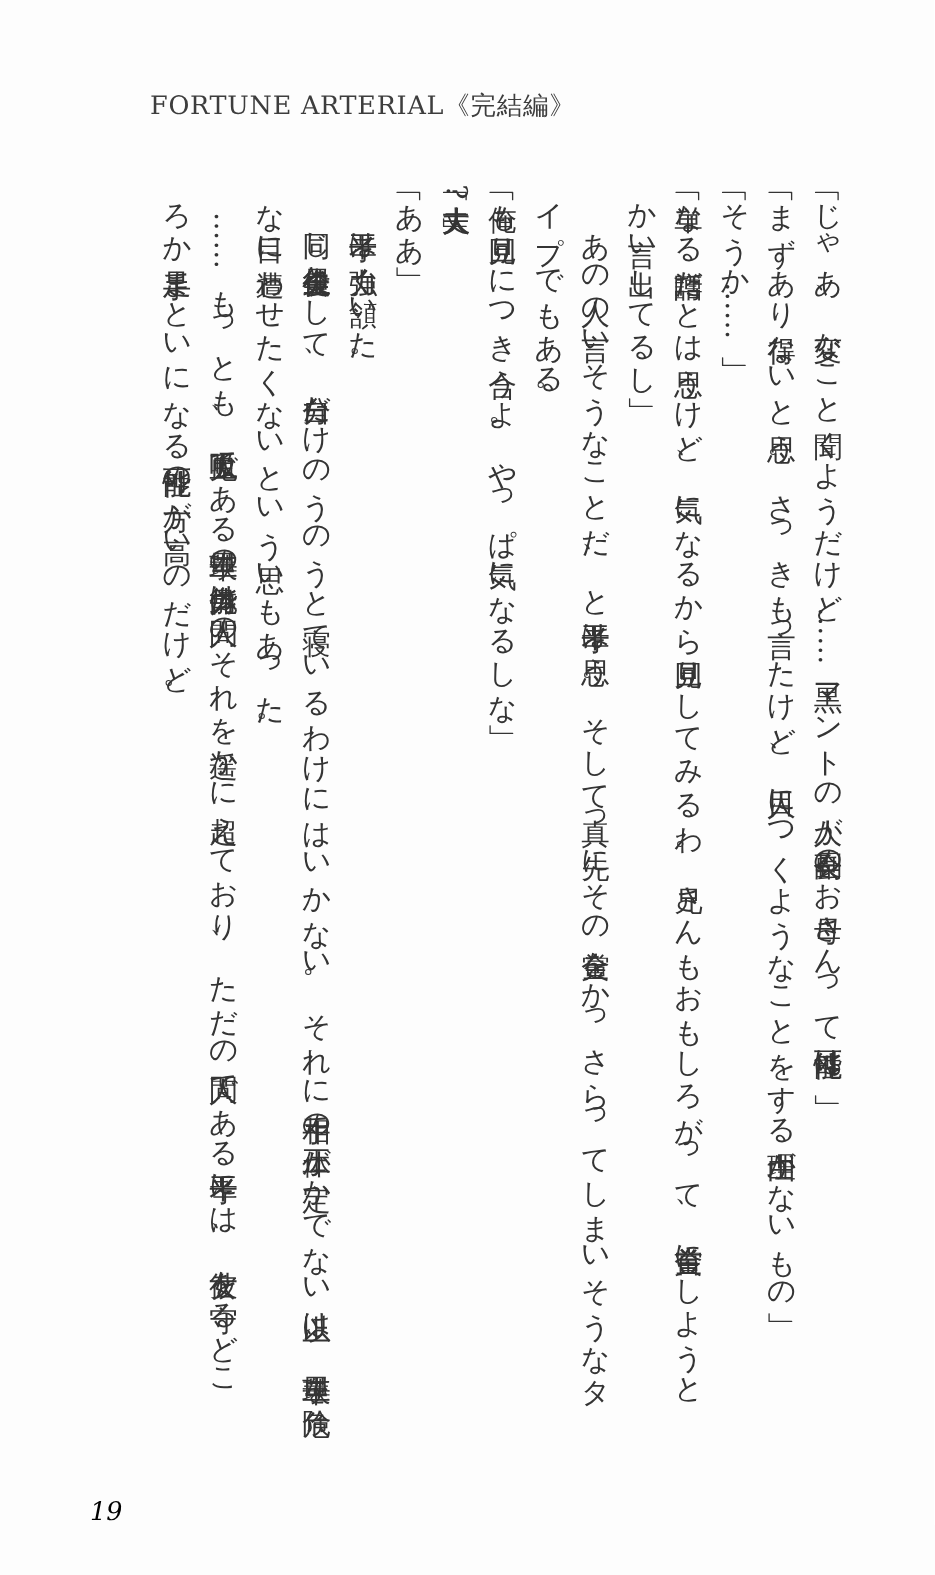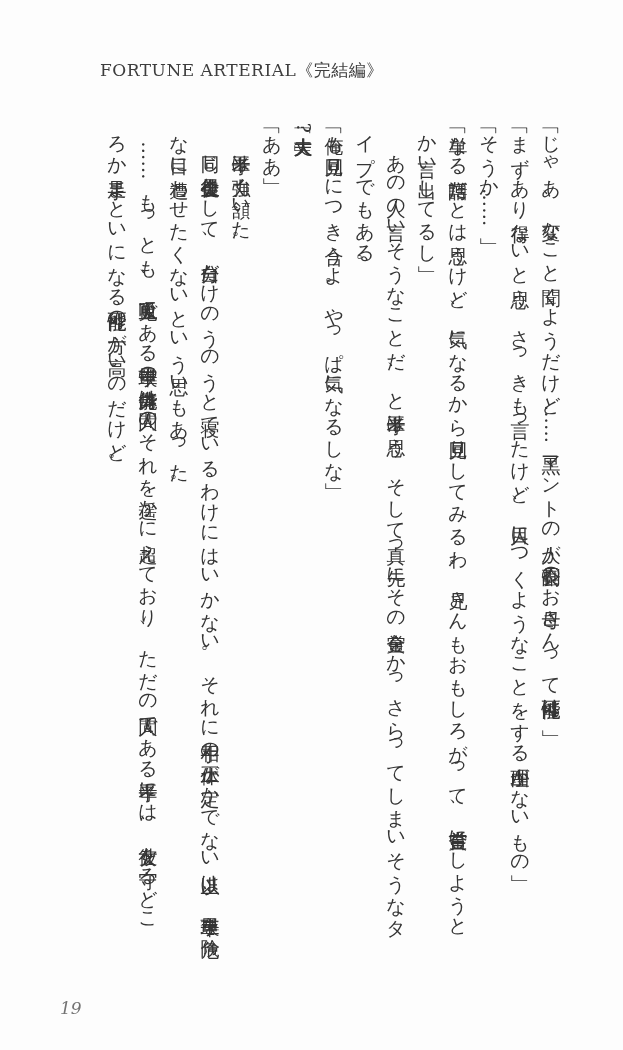--- a/index.html
+++ b/index.html
@@ -41,21 +41,21 @@
   .text-area p {
     margin: 0;
     padding: 0;
   }
   .page-number {
     position: absolute;
     left: 60px;
     top: 998px;
     font-size: 17px;
     font-style: italic;
-    color: #737373;
+    color: #000000;
   }
 </style>
 </head>
 <body>
 
 <div class="page">
 
   <div class="book-title">FORTUNE ARTERIAL《完結編》</div>
 
   <div class="text-area">

